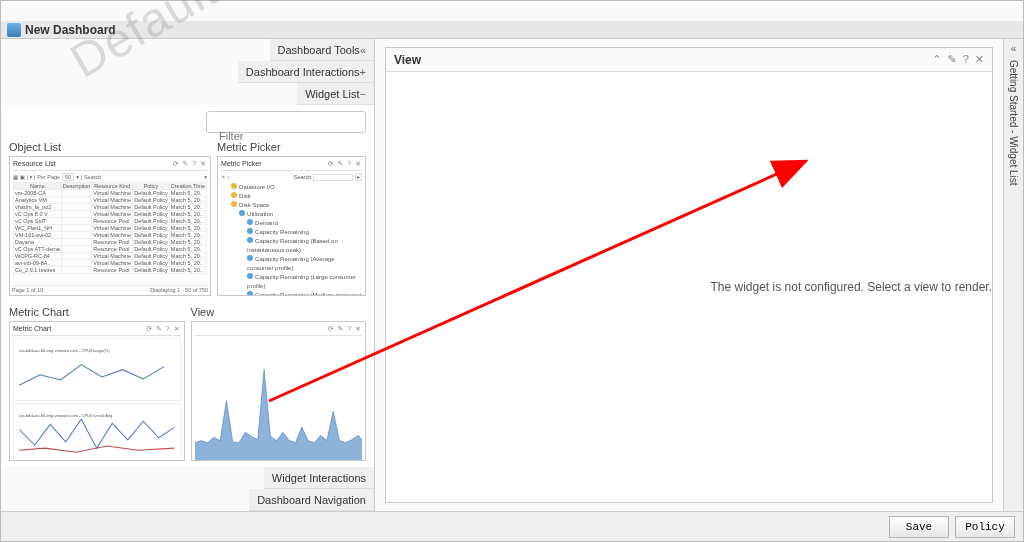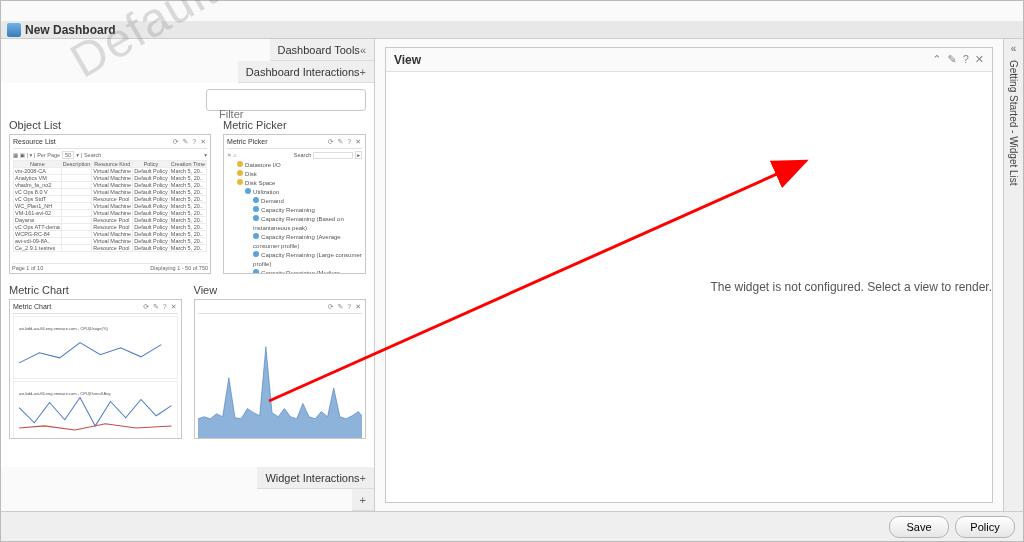--- a/index.html
+++ b/index.html
@@ -10,52 +10,52 @@
   .body { flex:1; display:flex; min-height:0;}
   
   .left { width:374px; border-right:1px solid #ccc; display:flex; flex-direction:column; min-height:0;align-items:flex-end;}
   .acc-header { height:22px; line-height:22px; padding:0 8px; background:#efefef; border-bottom:1px solid #ddd; display:flex; justify-content:space-between; align-items:center; cursor:pointer; font-size:11px;}
   .acc-header .chev, .acc-header .plus { font-size:11px; color:#666;}
   .list-body { flex:1; overflow:auto; background:#fff;}
   .filterbar { display:flex; justify-content:flex-end; padding:6px 8px;}
   .filterbox { width:160px; height:22px; border:1px solid #c8c8c8; border-radius:3px; display:flex; align-items:center; padding:0 6px; color:#888; background:#fff;}
   .filterbox svg { margin-right:4px;}
   .filterbox input { border:0; outline:0; flex:1; font-size:11px; color:#555; background:transparent;margin-top:28px;}
-  .grid2 { display:grid; grid-template-columns:1fr 1fr; gap:12px; padding:0 8px 8px 8px;}
+  .grid2 { display:grid; grid-template-columns:1fr 1fr; gap:6px; padding:0 8px 8px 8px;}
   .thumb-group { }
   .thumb-title { font-size:11px; color:#444; margin:2px 0 3px 0;}
   .thumb { border:1px solid #c8c8c8; background:#fff; height:140px; font-size:6px; color:#555; padding:3px; overflow:hidden; position:relative;}
   .thumb-hdr { font-size:7px; color:#333; border-bottom:1px solid #e0e0e0; padding-bottom:2px; margin-bottom:2px; display:flex; justify-content:space-between;}
   .thumb-hdr .tools { color:#888; letter-spacing:1px;}
   .fakegrid { width:100%; border-collapse:collapse;}
   .fakegrid td, .fakegrid th { border:1px solid #ececec; padding:0 1px; font-size:5.5px; white-space:nowrap; overflow:hidden;}
   .fakegrid th { background:#f2f2f2; font-weight:normal;}
   .tree li { list-style:none; line-height:9px;}
   .tree ul { margin:0; padding-left:8px;}
   .tree { padding-left:2px; font-size:6px;}
   .tree .ico2 { display:inline-block; width:6px; height:6px; border-radius:3px; background:#5aa3db; margin-right:2px;}
   .tree .ico3 { background:#e8b83d;}
   .chartlet { width:100%; height:48%; border:1px solid #eee; margin-bottom:2px; position:relative;}
   .chartlet svg { width:100%; height:100%;}
-  .acc-footer { font-size:11px;}
+  .acc-footer { font-size:11px;flex-direction:column;}
   
   .right { flex:1; padding:8px 10px 8px 10px; display:flex; flex-direction:column; min-height:0; position:relative;}
   .panel { flex:1; border:1px solid #c8c8c8; background:#fff; display:flex; flex-direction:column;}
   .panel-hdr { height:24px; border-bottom:1px solid #e0e0e0; display:flex; align-items:center; padding:0 8px; justify-content:space-between; background:#fafafa;}
   .panel-hdr .ttl { font-weight:bold; font-size:12px;}
   .panel-hdr .actions { display:flex; gap:6px; color:#888;}
   .panel-hdr .actions span { cursor:pointer;}
   .panel-body { flex:1; display:flex; align-items:center; justify-content:flex-end; color:#555; font-size:12px;}
   
   .rsidebar { width:20px; border-left:1px solid #ccc; background:#efefef; display:flex; flex-direction:column; align-items:center; padding-top:4px;}
   .rsidebar .chev2 { font-size:10px; color:#666; margin-bottom:6px;}
   .rsidebar .vtext { writing-mode:vertical-rl; font-size:10px; color:#444;}
   
   .footer { height:30px; border-top:1px solid #ccc; background:#efefef; display:flex; justify-content:flex-end; align-items:center; padding:0 8px; gap:6px;}
-  .btn { min-width:60px; height:22px; border:1px solid #b5b5b5; background:linear-gradient(#fff,#e6e6e6); border-radius:10px; font-size:11px; cursor:pointer;}
+  .btn { min-width:60px; height:22px; border:1px solid #b5b5b5; background:linear-gradient(#fff,#e6e6e6); border-radius:0; font-size:11px; cursor:pointer;font-family:Liberation Mono, monospace;}
   
   .wm { position:absolute; left:60px; top:40px; font-size:48px; color:rgba(120,120,120,0.25); transform:rotate(-30deg); transform-origin:left top; pointer-events:none; font-weight:normal; letter-spacing:1px; z-index:50;}
   
   .arrow { position:absolute; left:0; top:0; width:1024px; height:542px; pointer-events:none; z-index:60;}
   .paging { font-size:5.5px; color:#666; border-top:1px solid #e8e8e8; display:flex; justify-content:space-between; padding-top:1px; position:absolute; bottom:2px; left:2px; right:2px;}
 </style>
 </head>
 <body>
 
 <div class="window">
@@ -79,20 +79,24 @@
   <div class="body">
 
     <div class="left">
       <div class="acc-header">
         <span>Dashboard Tools</span>
         <span class="chev">«</span>
       </div>
       <div class="acc-header">
         <span>Dashboard Interactions</span>
         <span class="plus">+</span>
+      </div>
+      <div class="acc-header">
+        <span>Widget List</span>
+        <span class="plus">−</span>
       </div>
 
       <div class="list-body">
         <div class="filterbar">
           <div class="filterbox">
             <svg width="12" height="12" viewBox="0 0 16 16">
                 <circle cx="6.5" cy="6.5" r="4.5" fill="none" stroke="#999" stroke-width="1.5"></circle>
                 <line x1="10" y1="10" x2="14" y2="14" stroke="#999" stroke-width="1.5"></line>
               </svg>
             <input placeholder="Filter" style="">
@@ -292,20 +296,21 @@
           </div>
         </div>
         <div style="height:8px"></div>
       </div>
 
       <div class="acc-header acc-footer">
         <span>Widget Interactions</span>
         <span class="plus">+</span>
       </div>
       <div class="acc-header acc-footer">
+        <span>Dashboard Navigation</span>
         <span class="plus">+</span>
       </div>
     </div>
 
     <div class="right">
       <div class="panel">
         <div class="panel-hdr">
           <span class="ttl">View</span>
           <div class="actions">
             <span>⌃</span>

